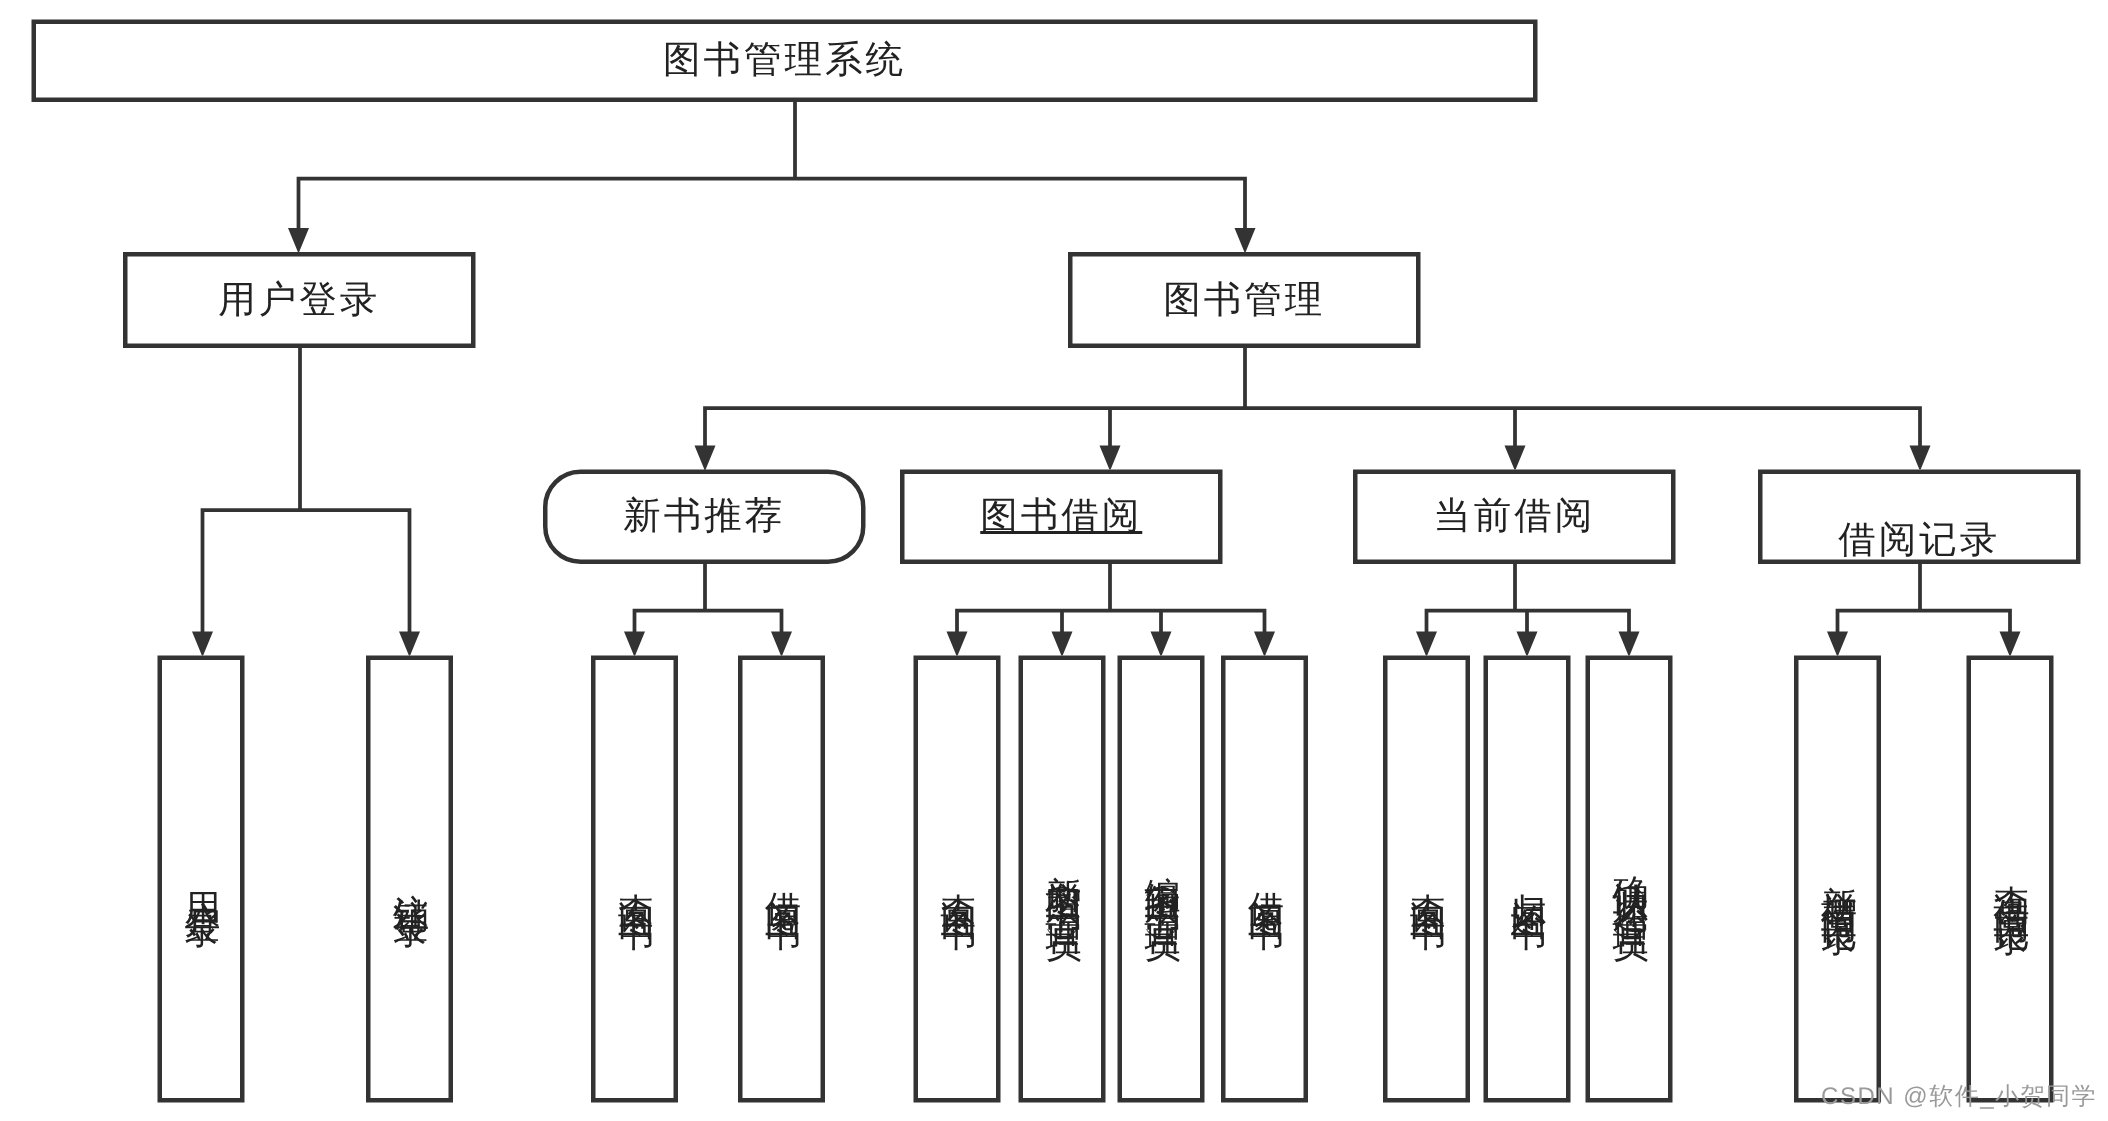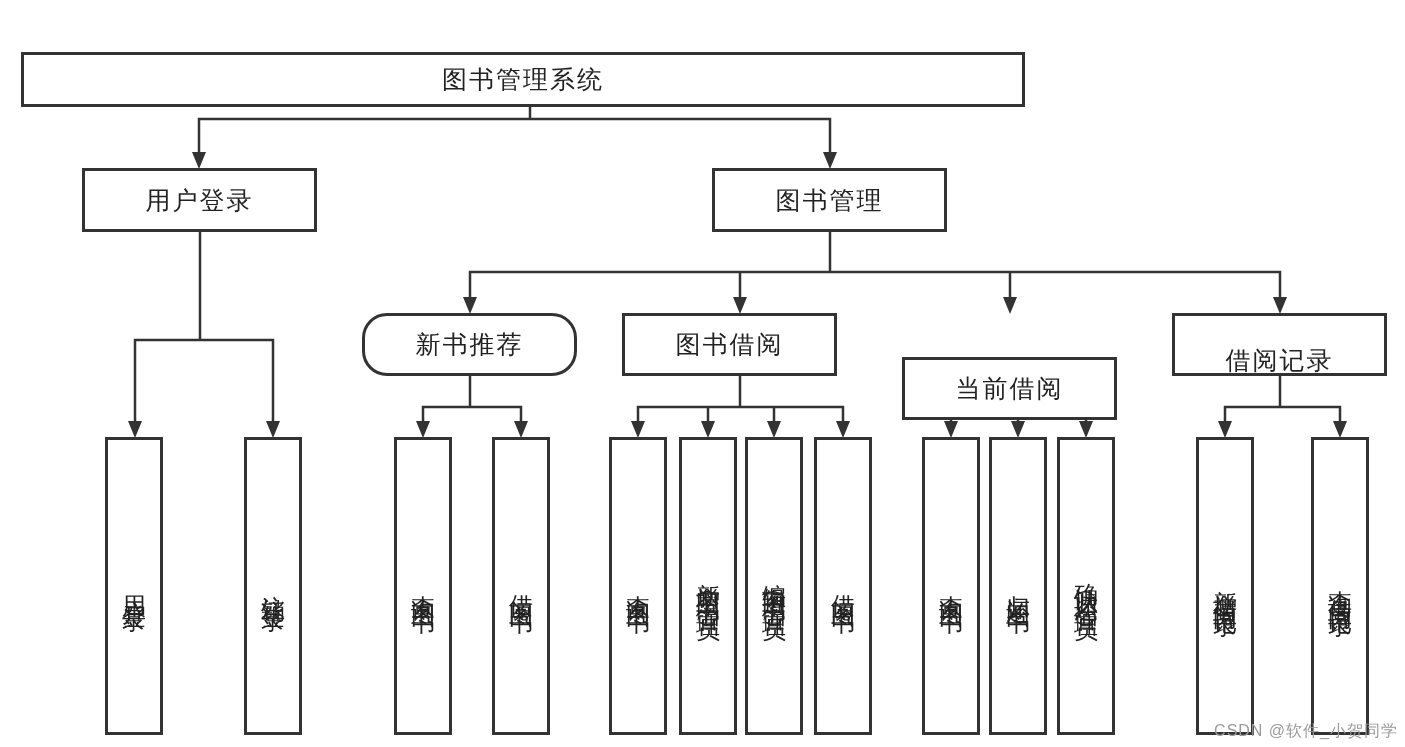--- a/index.html
+++ b/index.html
@@ -24,29 +24,29 @@
   .vbox span{
     writing-mode:vertical-rl;
     text-orientation:mixed;
     font-size:24px;
     letter-spacing:5px;
     line-height:1;
     color:var(--text);
     white-space:nowrap;
   }
   
-  .n-root{left:21px;top:13px;width:1004px;height:55px;margin-top:39px;}
+  .n-root{left:21px;top:13px;width:1004px;height:55px;}
   
   .n-user{left:82px;top:168px;width:235px;height:64px;}
   .n-book{left:712px;top:168px;width:235px;height:64px;}
   
   .l3{top:313px;width:215px;height:63px;}
   .n-newbook{left:362px;border-radius:25px;}
-  .n-borrow{left:622px;}
-  .n-current{left:902px;margin-top:44px;}
+  .n-borrow{left:600px;text-decoration:underline;}
+  .n-current{left:902px;}
   .n-records{left:1172px;align-items:flex-end;}
   
   .l4{top:437px;width:58px;height:298px;}
   .n-userv{left:105px;}
   .n-logout{left:244px;}
   .n-nb-q{left:394px;}
   .n-nb-b{left:492px;}
   .n-bb-q{left:609px;}
   .n-bb-a{left:679px;}
   .n-bb-e{left:745px;}

